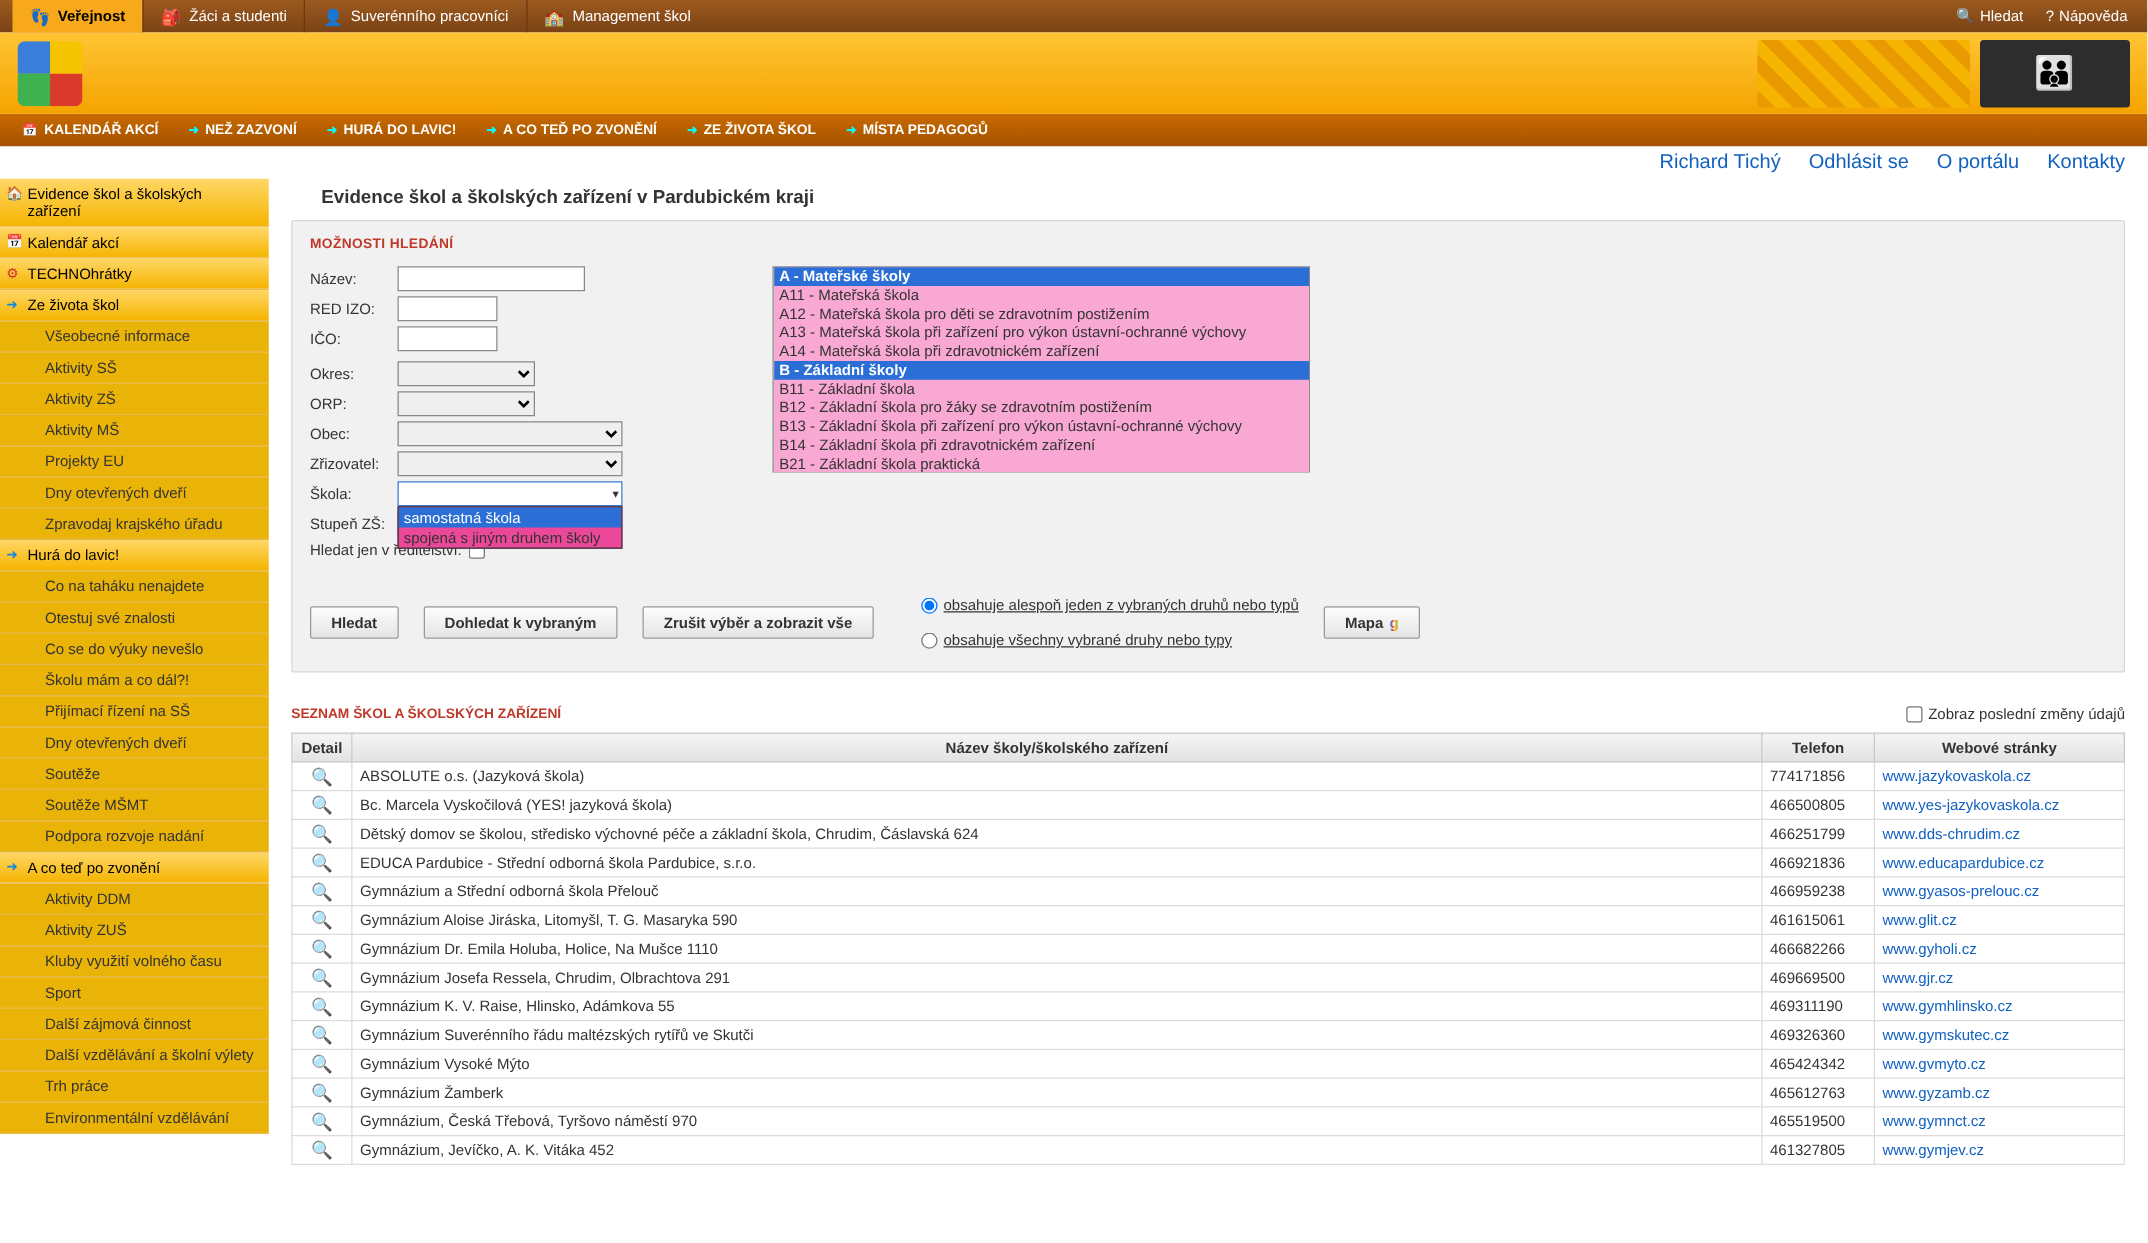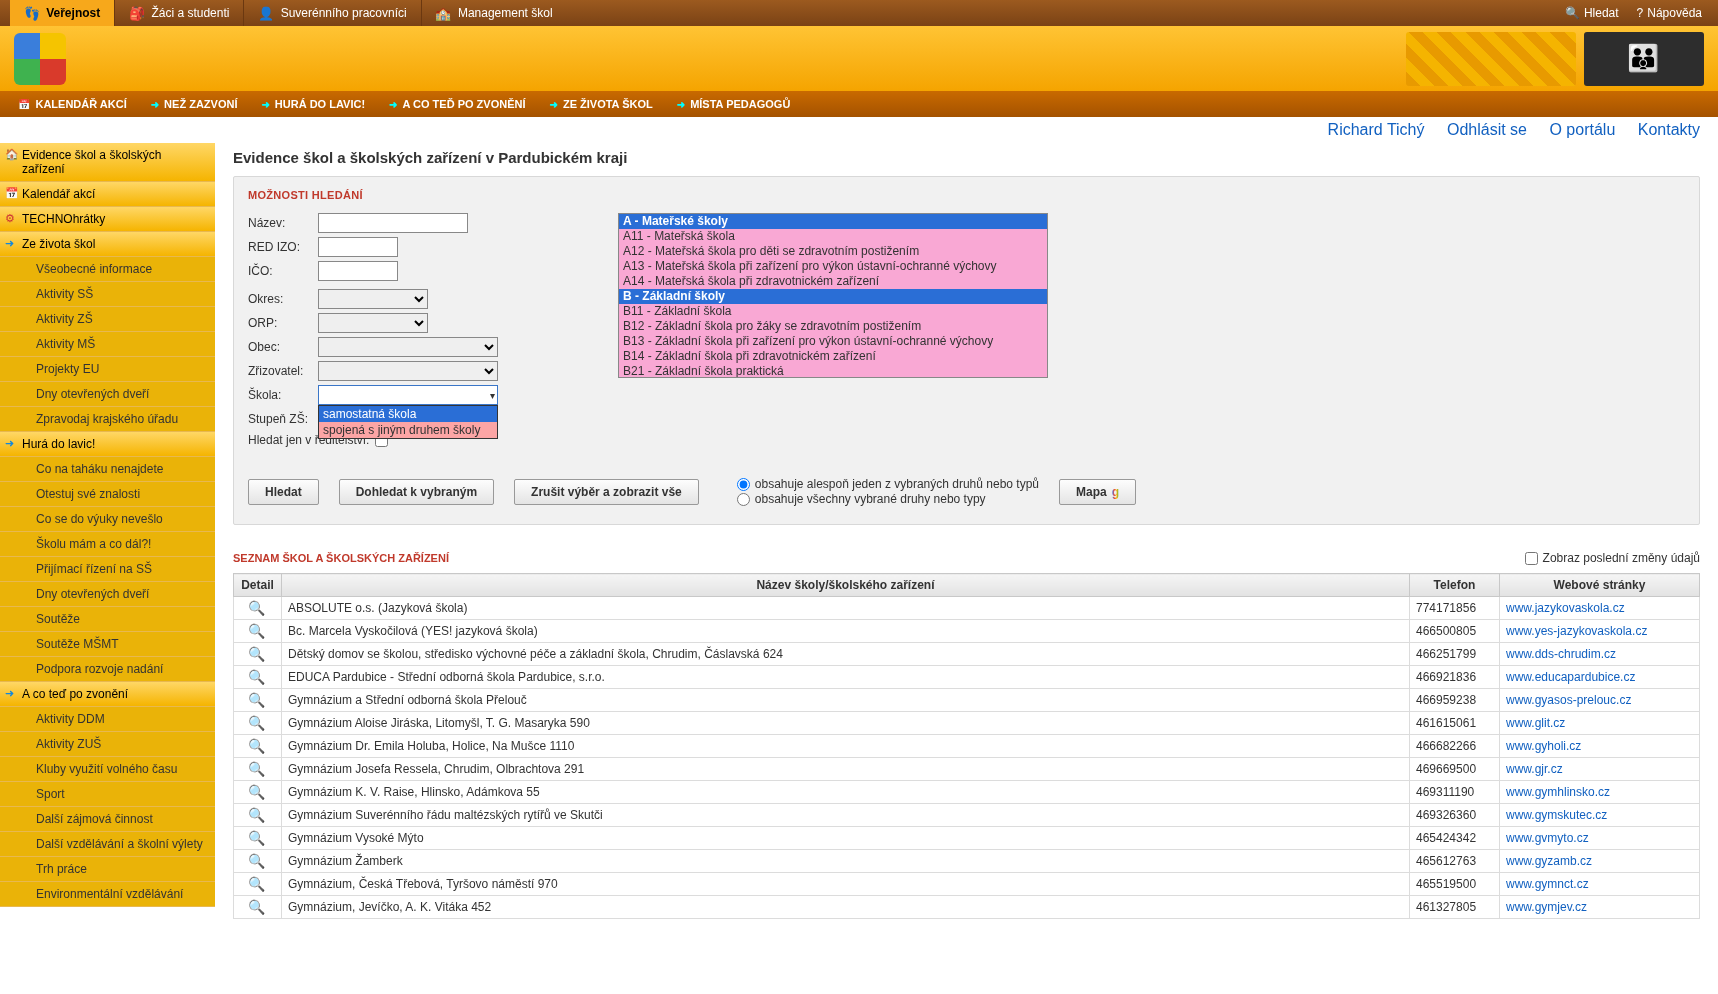--- a/index.html
+++ b/index.html
@@ -40,54 +40,54 @@
   .sidebar { width: 215px; flex-shrink: 0; }
   .content { flex: 1; padding: 0 18px 20px 18px; }
   
   
   .side-item { border-bottom: 1px solid #e8b850; padding: 5px 8px 5px 22px; cursor: pointer; font-size: 12px; position: relative; }
   .side-head { background: linear-gradient(#ffd766, #f5b400); font-weight: normal; color: #000; }
   .side-child { background: #eab308; padding-left: 36px; color: #333; }
   .side-item .ic { position: absolute; left: 5px; top: 5px; font-size: 11px; }
   
   
-  .page-title { font-size: 15px; font-weight: bold; color: #333; padding: 6px 0 10px 0; }
+  .page-title { font-size: 15px; font-weight: bold; color: #333; padding: 6px 0 10px 0; margin-left: 24px; }
   .panel { background: #f1f1f1; border: 1px solid #d8d8d8; border-radius: 2px; padding: 12px 14px 18px 14px; }
   .section-head { font-size: 11px; font-weight: bold; color: #c0392b; margin-bottom: 12px; letter-spacing: 0.3px; }
   
   .search-row { display: flex; gap: 30px; }
   .search-left { width: 340px; }
   .search-right { flex: 1; }
   .form-row { display: flex; align-items: center; margin-bottom: 4px; font-size: 12px; }
   .form-row label { width: 70px; }
   .form-row input[type=text] { border: 1px solid #888; height: 20px; padding: 1px 3px; font-size: 12px; }
   .form-row select { border: 1px solid #888; height: 20px; font-size: 12px; }
   .w80 { width: 80px; }
   .w150 { width: 150px; }
   .w110 { width: 110px; }
   .w180 { width: 180px; }
   
   .skola-select-wrap { position: relative; display: inline-block; }
   .skola-box { border: 1px solid #3a76c8; width: 180px; height: 20px; background: #fff; display:flex; align-items:center; justify-content:flex-end; padding-right:2px; }
   .skola-box .tri { font-size:10px; color:#333; }
-  .skola-dropdown { position: absolute; top: 20px; left: 0; width: 180px; background: #fca5a5; border: 1px solid #333; z-index: 5; }
+  .skola-dropdown { position: absolute; top: 20px; left: 0; width: 180px; background: #ec4899; border: 1px solid #333; z-index: 5; }
   .skola-opt { padding: 1px 4px; font-size: 12px; cursor: pointer; }
   .skola-opt.sel { background: #2a6ed6; color: #fff; }
   
   .right-label { font-size: 12px; margin-bottom: 4px; }
   .right-hint { font-size: 12px; margin-left: 10px; }
   .typebox { width: 430px; height: 165px; border: 1px solid #888; background: #f9a8d4; overflow-y: scroll; font-size: 12px; }
   .typebox .opt { padding: 0 4px; line-height: 15px; white-space: nowrap; cursor: pointer; }
   .typebox .opt.grp { background: #2a6ed6; color: #fff; font-weight: bold; }
   
   .chk-row { display:flex; align-items:center; gap:6px; margin-top: 2px; font-size:12px; }
   
   .button-row { display: flex; align-items: center; gap: 20px; margin-top: 30px; }
   .btn { background: linear-gradient(#fdfdfd,#e4e4e4); border: 1px solid #999; border-radius: 2px; padding: 5px 16px; font-size: 12px; cursor: pointer; font-weight: bold; color:#333; }
-  .radio-col { font-size: 12px; display:flex; flex-direction:column; gap:1px; margin-left: 18px; }
+  .radio-col { font-size: 12px; display:flex; flex-direction:column; gap:14px; margin-left: 18px; text-decoration: underline; }
   .radio-col label { display:flex; align-items:center; gap:5px; }
   .map-btn { display:flex; align-items:flex-start; gap:5px; }
   
   
   .results-head-row { display:flex; align-items:center; justify-content:space-between; margin-top: 26px; margin-bottom: 8px; }
   .results-head { font-size: 11px; font-weight: bold; color: #c0392b; }
   .show-changes { font-size: 12px; display:flex; align-items:center; gap:5px; }
   
   table.results { width: 100%; border-collapse: collapse; font-size: 12px; }
   table.results th { background: linear-gradient(#f5f5f5,#e2e2e2); border: 1px solid #c8c8c8; padding: 4px 6px; font-weight: bold; color:#333; }

